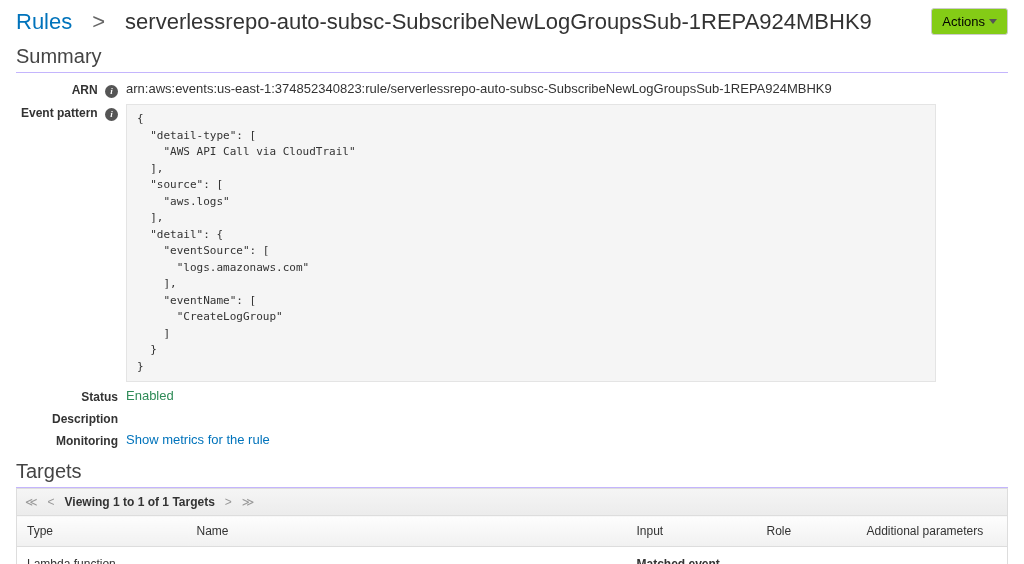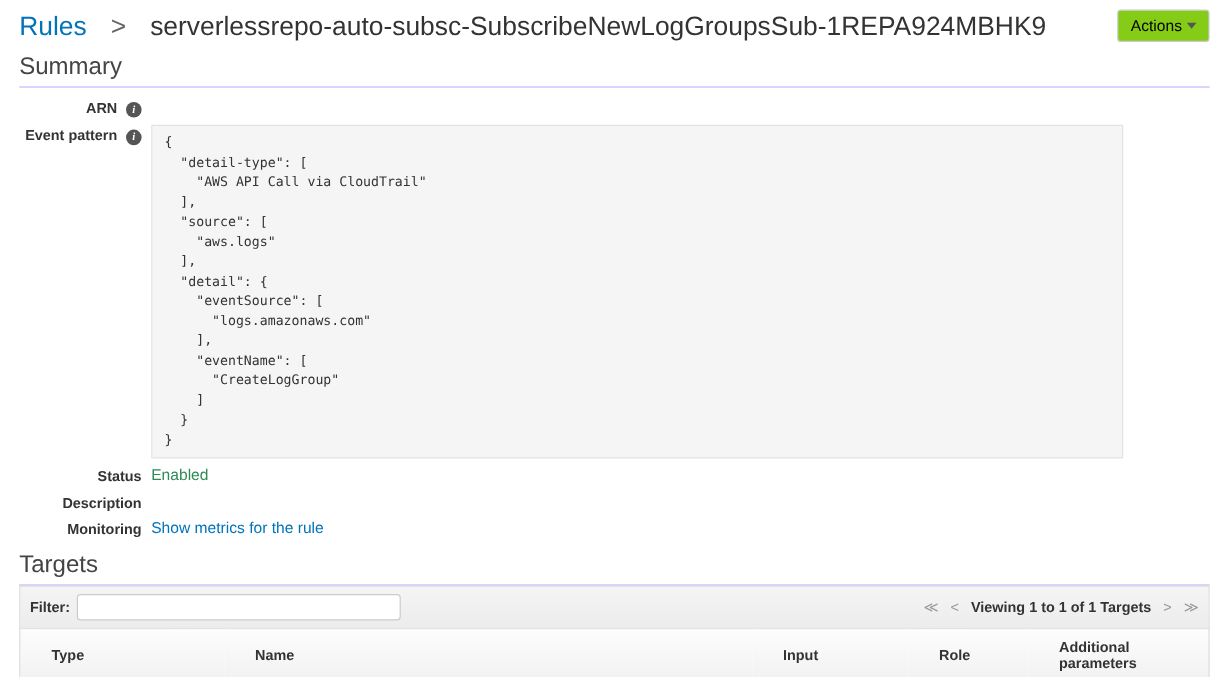--- a/index.html
+++ b/index.html
@@ -32,21 +32,21 @@
 
     .filter-bar { display: flex; align-items: center; justify-content: space-between; background: linear-gradient(#f5f5f5,#ececec); border: 1px solid #ddd; border-bottom: none; padding: 6px 8px; }
     .filter-left { display: flex; align-items: center; gap: 6px; }
     .filter-left label { font-weight: bold; font-size: 12px; }
     .filter-input { width: 270px; padding: 3px 5px; border: 1px solid #ccc; border-radius: 3px; font-size: 12px; }
     .pagination { display: flex; align-items: center; gap: 10px; font-size: 12px; color: #888; }
     .pagination .pg-text strong { color: #333; }
     .pg-arrow { cursor: pointer; color: #999; user-select: none; }
 
     table.targets { width: 100%; border-collapse: collapse; border: 1px solid #ddd; }
-    table.targets th { text-align: left; background: linear-gradient(#fdfdfd,#f1f1f1); font-size: 12px; font-weight: bold; padding: 8px 26px; border-bottom: 1px solid #ddd; color: #333; }
+    table.targets th { text-align: left; background: linear-gradient(#fdfdfd,#f1f1f1); font-size: 12px; font-weight: normal; padding: 8px 10px; border-bottom: 1px solid #ddd; color: #333; }
     table.targets td { padding: 10px; font-size: 12px; border-bottom: 1px solid #eee; vertical-align: middle; }
     table.targets td.bold { font-weight: bold; }
     .col-type { width: 170px; }
     .col-name { width: 440px; }
     .col-input { width: 130px; }
     .col-role { width: 100px; }
   </style>
 </head>
 <body>
 
@@ -64,20 +64,21 @@
 
 <div class="section-title">Summary</div>
 
 <div class="summary-table">
 
   <div class="summary-row">
     <div class="summary-label">
       <span>ARN</span>
       <span class="info-icon">i</span>
     </div>
+    <div class="summary-value">arn:aws:events:us-east-1:374852340823:rule/serverlessrepo-auto-subsc-SubscribeNewLogGroupsSub-1REPA924MBHK9</div>
   </div>
 
   <div class="summary-row">
     <div class="summary-label">
       <span>Event pattern</span>
       <span class="info-icon">i</span>
     </div>
     <div class="summary-value">
       <div class="code-block">{
   "detail-type": [
@@ -113,24 +114,20 @@
     <div class="summary-value">
       <span class="link">Show metrics for the rule</span>
     </div>
   </div>
 
 </div>
 
 <div class="section-title targets-section">Targets</div>
 
 <div class="filter-bar">
-  <div class="filter-left">
-    <label>Filter:</label>
-    <input type="text" class="filter-input" value="" style="">
-  </div>
   <div class="pagination">
     <span class="pg-arrow">≪</span>
     <span class="pg-arrow">&lt;</span>
     <span class="pg-text"><strong>Viewing 1 to 1 of 1 Targets</strong></span>
     <span class="pg-arrow">&gt;</span>
     <span class="pg-arrow">≫</span>
   </div>
 </div>
 
 <table class="targets">

